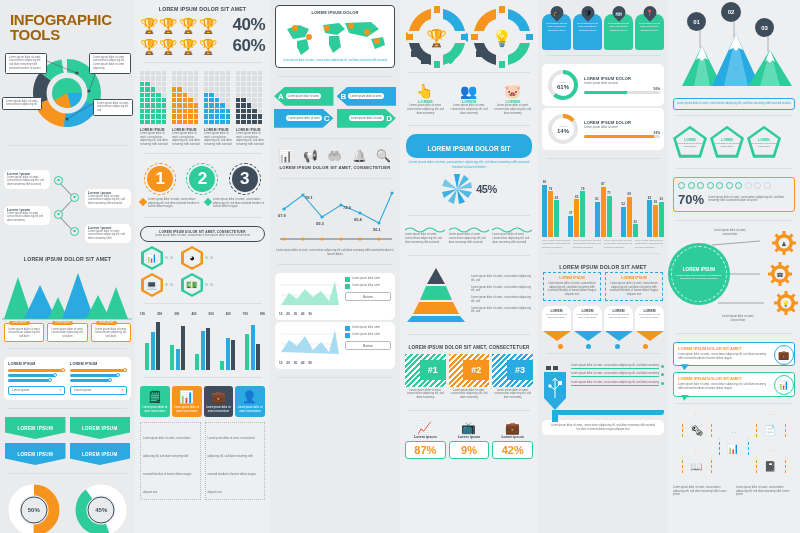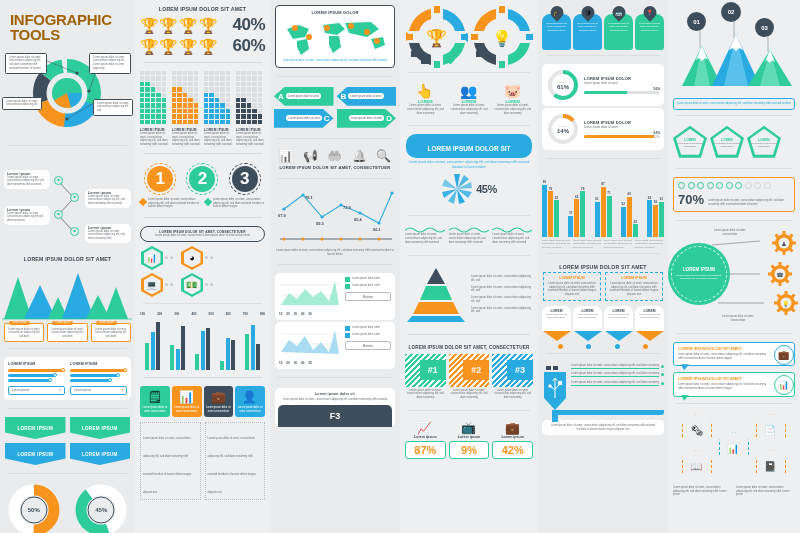--- a/index.html
+++ b/index.html
@@ -867,25 +867,20 @@
             <span style="width:5px;height:5px;background:#29abe2;flex:none;"></span>
             <span class="tiny">Lorem ipsum dolor amet</span>
           </div>
         <div style="border:.6px solid #b9bbbe;border-radius:2px;text-align:center;font-size:3.4px;color:#5d6369;padding:1.5px 0;background:#fff;">Button</div>
       </div>
     </div>
 
     <div class="divider"></div>
 
     <div style="display:flex;gap:3px;padding:2px 5px;">
-      <div class="card" style="flex:1;padding:4px 3px 0;text-align:center;display:flex;flex-direction:column;">
-        <div class="lbl" style="font-size:3.4px;">Lorem ipsum dolor sit</div>
-        <div class="tiny" style="margin:2px 0 3px;flex:1;">Lorem ipsum dolor sit amet, consectetuer adipiscing elit, sed diam nonummy nibh euismod</div>
-        <div class="tag" style="background:#3e4d5c;border-radius:5px 5px 0 0;height:22px;">F3</div>
-      </div>
     </div>
   </div>
 
   <div class="col c4">
 
     <div style="display:flex;justify-content:space-around;padding:6px 4px 0;">
       <svg width="62" height="62" viewBox="0 0 62 62">
         <g transform="translate(31,31)">
           <path d="M-28,-6 A28,28 0 0,1 -6,-28 L-6,-18 A18,18 0 0,0 -18,-6 Z" fill="#f7941e"></path>
           <path d="M6,-28 A28,28 0 0,1 28,-6 L18,-6 A18,18 0 0,0 6,-18 Z" fill="#29abe2"></path>
@@ -1393,21 +1388,21 @@
           <span style="width: 7px; height: 7px; border-radius: 50%; border: 1.2px solid rgb(46, 204, 155);"></span>
           <span style="width: 7px; height: 7px; border-radius: 50%; border: 1.2px solid rgb(46, 204, 155);"></span>
           <span style="width: 7px; height: 7px; border-radius: 50%; border: 1.2px solid rgb(46, 204, 155);"></span>
           <span style="width: 7px; height: 7px; border-radius: 50%; border: 1.2px solid rgb(46, 204, 155);"></span>
           <span style="width: 7px; height: 7px; border-radius: 50%; border: 1.2px solid rgb(46, 204, 155);"></span>
           <span style="width: 7px; height: 7px; border-radius: 50%; border: 1.2px solid rgb(46, 204, 155);"></span>
           <span style="width: 7px; height: 7px; border-radius: 50%; border: 1.2px solid rgb(210, 212, 215);"></span>
           <span style="width: 7px; height: 7px; border-radius: 50%; border: 1.2px solid rgb(210, 212, 215);"></span>
           <span style="width: 7px; height: 7px; border-radius: 50%; border: 1.2px solid rgb(210, 212, 215);"></span>
         </div>
-      <div style="display:flex;gap:4px;align-items:flex-end;">
+      <div style="display:flex;gap:4px;align-items:center;">
         <span style="font-size:13px;font-weight:bold;color:#3e4d5c;">70%</span>
         <span class="tiny" style="flex:1;">Lorem ipsum dolor sit amet, consectetuer adipiscing elit, sed diam nonummy nibh euismod tincidunt ut laoreet</span>
       </div>
     </div>
 
     <div class="divider"></div>
 
     <div style="position:relative;height:96px;padding:2px 4px;">
       <div class="tiny" style="position:absolute;left:40px;top:0;width:44px;text-align:center;">Lorem ipsum dolor sit amet, consectetuer</div>
       <div style="position:absolute;left:0;top:14px;width:62px;height:62px;border-radius:50%;background:#2ecc9b;display:flex;flex-direction:column;align-items:center;justify-content:center;padding:5px;">

